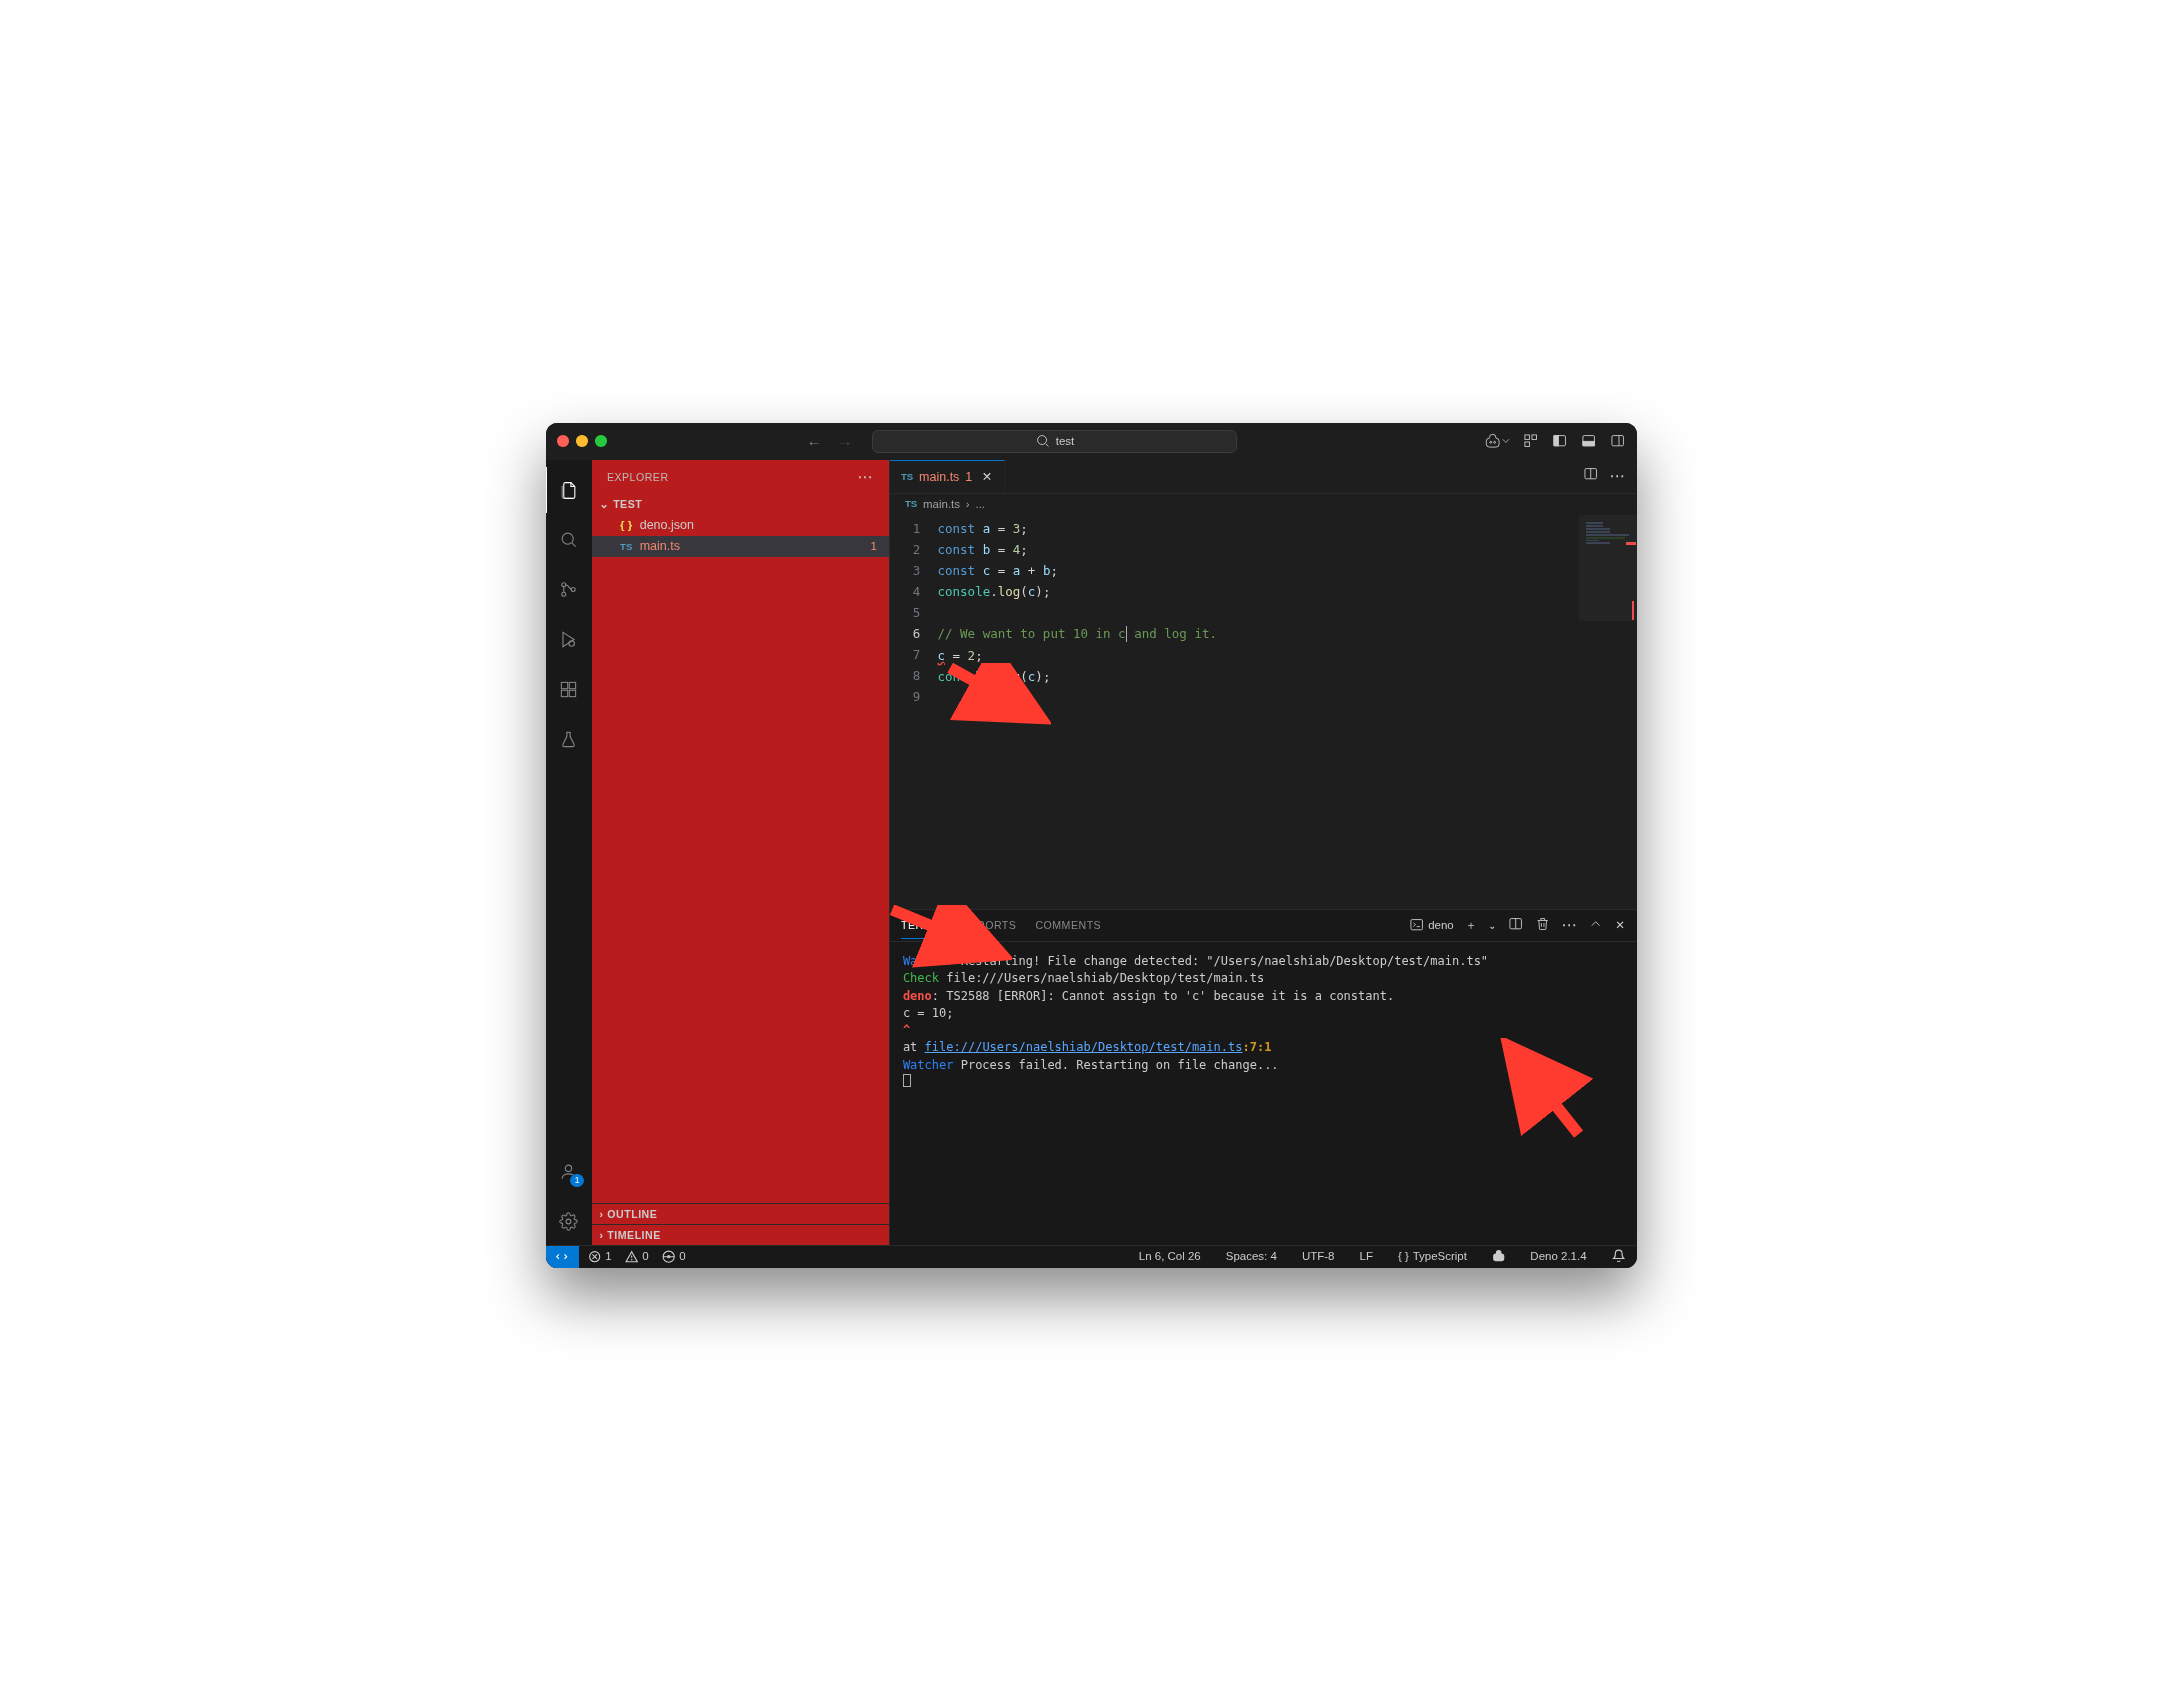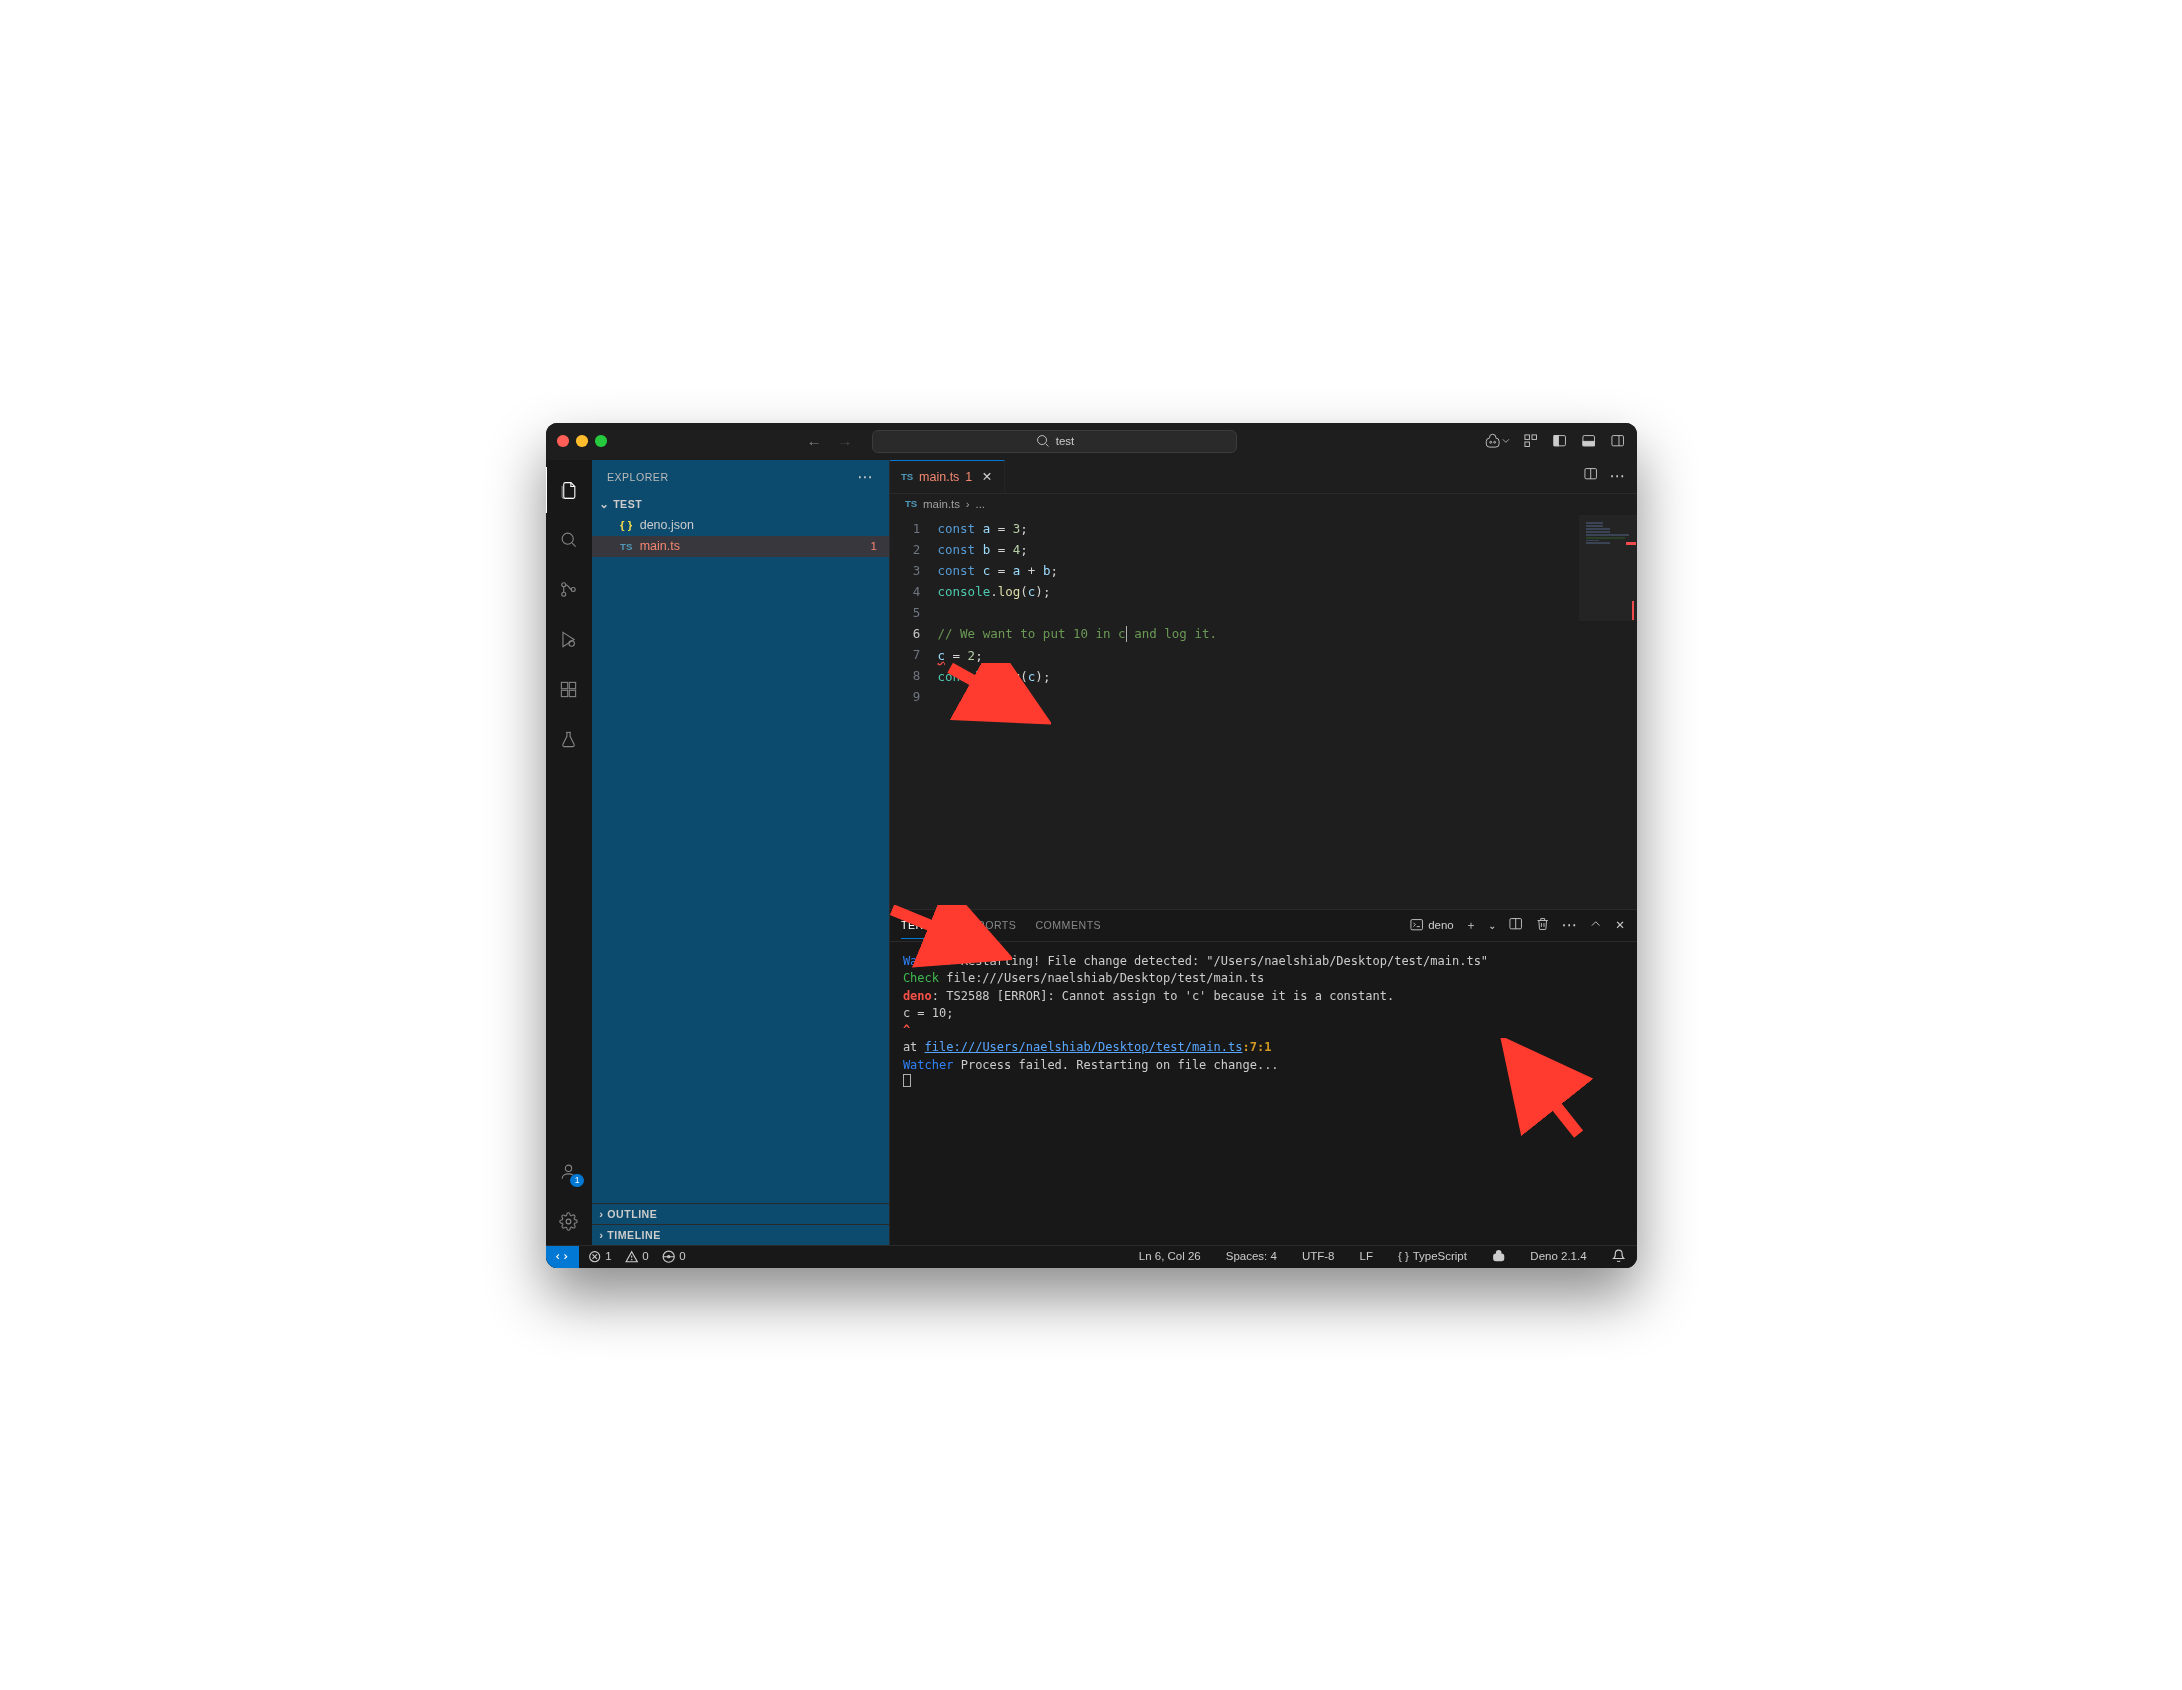--- a/index.html
+++ b/index.html
@@ -91,21 +91,21 @@
     background:#0078d4;
     color:#fff;
     font-size:8.6px;
     border-radius:7.7px;
     min-width:13.4px; height:13.4px;
     display:flex; align-items:center; justify-content:center;
     padding:0 2.9px;
   }
   .sidebar {
     width:298px;
-    background:#0c4a6e;
+    background:#b91c1c;
     border-right:1px solid #2a2a2a;
     display:flex;
     flex-direction:column;
     color:#ccc;
     font-size:10.6px;
   }
   .sidebar-header{
     height:34px;
     display:flex; align-items:center;
     padding:0 15.4px;

